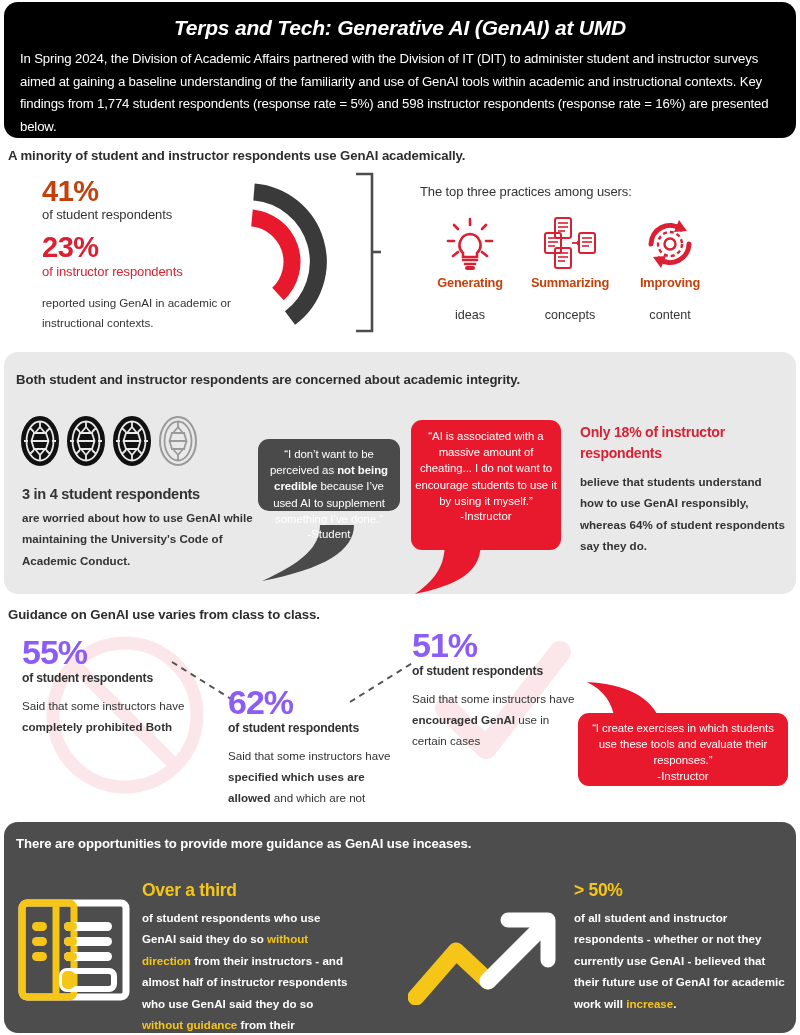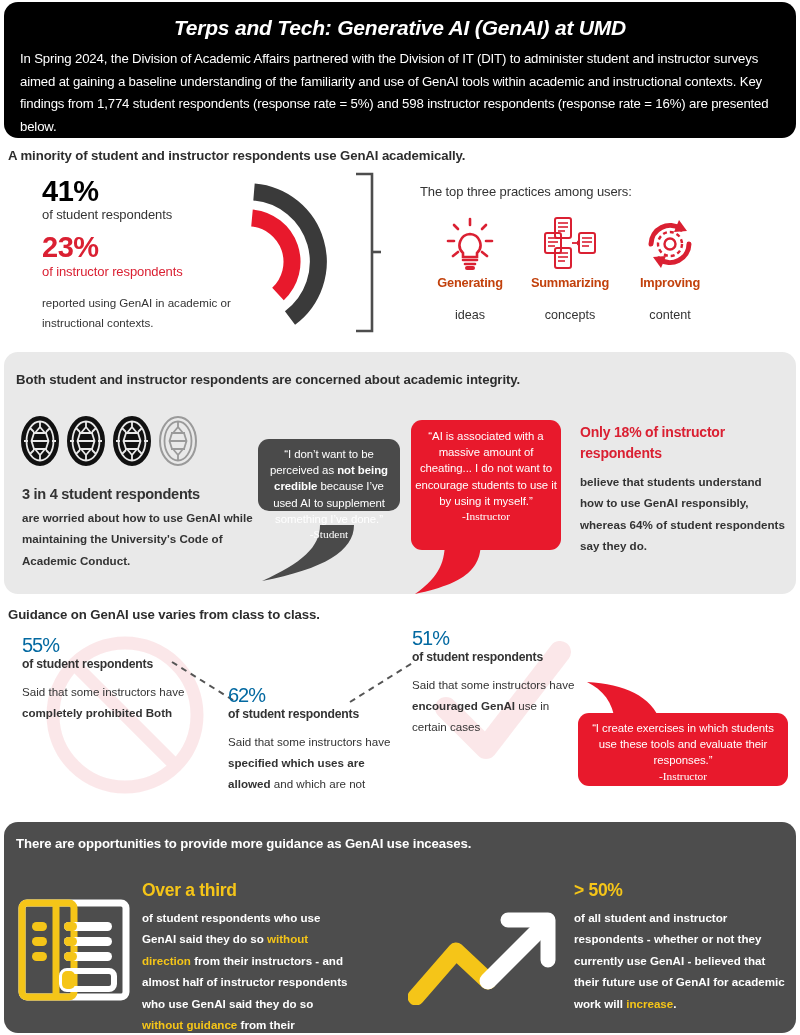--- a/index.html
+++ b/index.html
@@ -27,21 +27,21 @@
   }
 
   
   .sec-head {
     font-size: 13.2px; font-weight: bold; color: #2d2d2d; letter-spacing: -0.1px;
   }
   .sec-head.light { color: #ffffff; }
   #sec1 { position: absolute; left: 0px; top: 140px; width: 800px; height: 205px; background:#fff; }
   .s1-head { position: absolute; left: 8px; top: 8px; }
   .s1-left { position: absolute; left: 42px; top: 36px; width: 200px; }
-  .big-num { font-size: 29px; font-weight: bold; color: #000000; line-height: 1.05; letter-spacing: -0.5px;}
+  .big-num { font-size: 29px; font-weight: bold; color: #c2410c; line-height: 1.05; letter-spacing: -0.5px;}
   .big-num.red { color: #DA2032; }
   .sub-lbl { font-size: 13px; color: #333333; margin-top: 1px; letter-spacing: -0.1px;}
   .sub-lbl.red { color: #DA2032; }
   .s1-note { font-size: 11.6px; color: #333333; line-height: 1.75; margin-top: 14px; }
 
   .s1-arc { position: absolute; left: 238px; top: 30px; width: 140px; height: 165px; }
   .s1-bracket { position: absolute; left: 352px; top: 30px; width: 30px; height: 165px; }
 
   .s1-right { position: absolute; left: 420px; top: 44px; width: 370px; }
   .s1-right-title { font-size: 13px; color: #333333; letter-spacing: -0.1px; }
@@ -70,36 +70,36 @@
   .bubble-red {
     position: absolute; left: 411px; top: 420px; width: 150px; height: 130px;
     background: #E8192C; border-radius: 11px;
     padding: 8px 2px; z-index: 3;
   }
   .bub-txt {
     color: #ffffff; font-size: 11.4px; line-height: 1.42; text-align: center;
     letter-spacing: -0.05px;
   }
   .bub-txt b { font-weight: bold; }
-  .bub-attr { color:#ffffff; font-size: 11.4px; text-align: center; margin-top:1px;font-family:Liberation Serif, serif;}
+  .bub-attr { color:#ffffff; font-size: 11.4px; text-align: center; margin-top:1px;}
   .tail-dark { position: absolute; left: 258px; top: 525px; width: 120px; height: 58px; z-index: 2;}
   .tail-red  { position: absolute; left: 411px; top: 540px; width: 120px; height: 56px; z-index: 2;}
 
   .s2-right { position: absolute; left: 576px; top: 420px; width: 208px; }
   .s2-r-title { font-size: 14px; font-weight: bold; color: #DA2032; line-height: 1.5; letter-spacing:-0.2px;}
   .s2-r-body { font-size: 11.6px; font-weight: bold; color: #333333; line-height: 1.85; margin-top: 7px; }
 
   
   #sec3 { position: absolute; left: 0px; top: 600px; width: 800px; height: 215px; background:#fff;}
   .s3-head { position: absolute; left: 8px; top: 7px; }
   .wm { position: absolute; opacity: 0.10; z-index: 0; pointer-events:none;}
   .s3-b1 { position: absolute; left: 22px; top: 35px; width: 175px; z-index: 2;}
   .s3-b2 { position: absolute; left: 228px; top: 85px; width: 180px; z-index: 2;}
   .s3-b3 { position: absolute; left: 412px; top: 28px; width: 165px; z-index: 2;}
-  .pnum { font-size: 20px; font-weight: normal; color: #0369a1; line-height: 1.0; letter-spacing:-1px;}
+  .pnum { font-size: 34px; font-weight: bold; color: #8b5cf6; line-height: 1.0; letter-spacing:-1px;}
   .psub { font-size: 12.2px; font-weight: bold; color: #333333; margin-top: 2px; letter-spacing:-0.2px;}
   .pbody { font-size: 11.6px; color: #333333; line-height: 1.8; margin-top: 11px; }
   .pbody b { font-weight: bold; }
   .dash-l { position: absolute; z-index: 1; }
 
   .bubble-red2 {
     position: absolute; left: 578px; top: 713px; width: 210px; height: 73px;
     background: #E8192C; border-radius: 11px; padding: 7px 10px; z-index: 3;
   }
   .tail-red2 { position: absolute; left: 585px; top: 680px; width: 90px; height: 44px; z-index: 2;}

